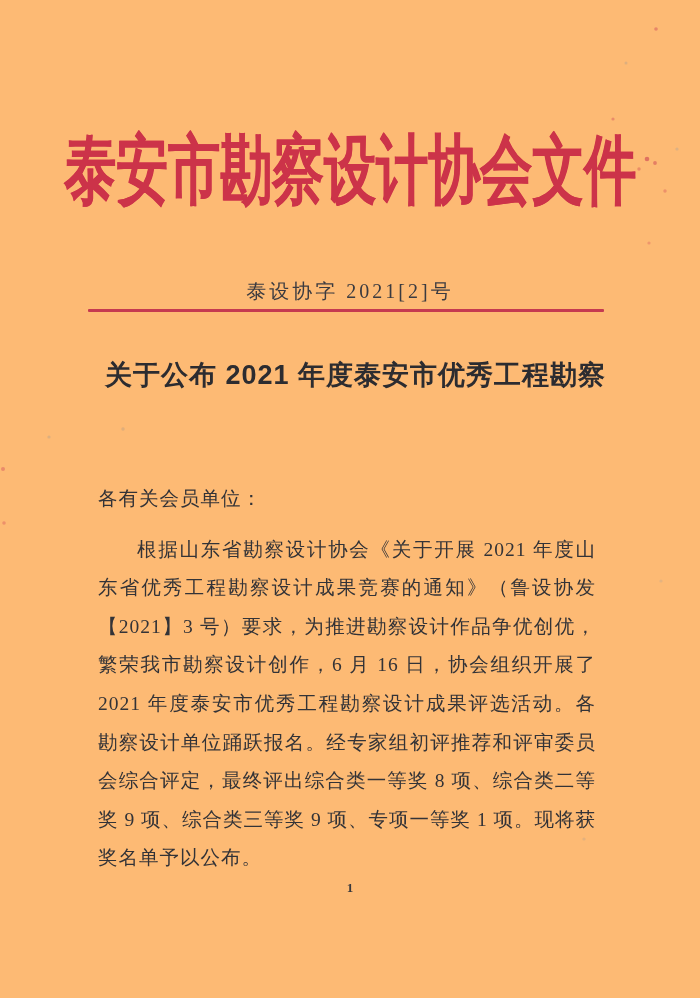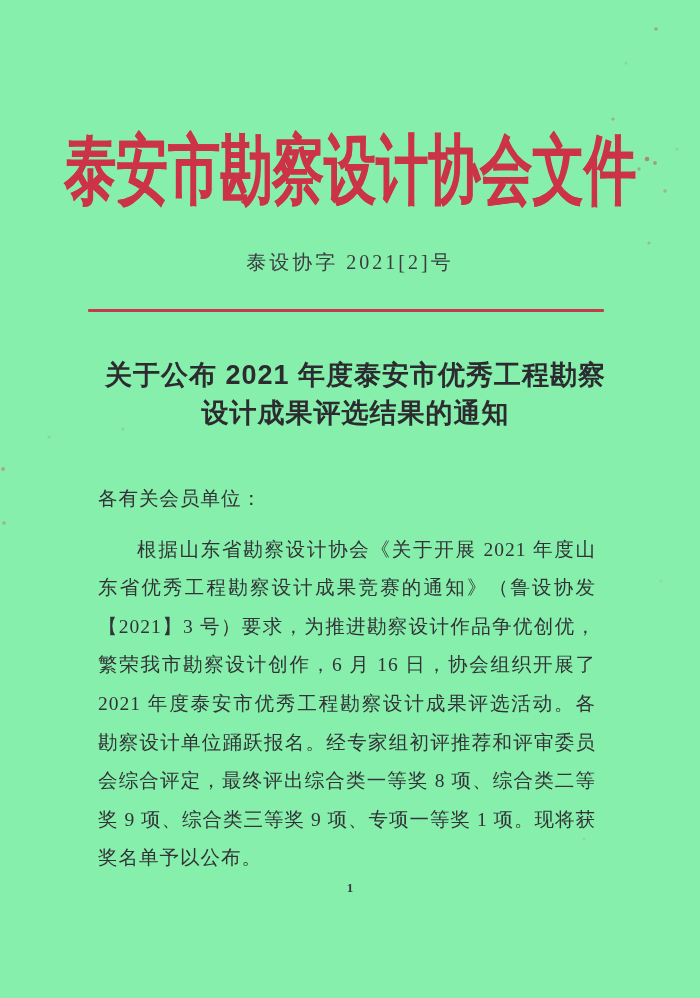--- a/index.html
+++ b/index.html
@@ -5,21 +5,21 @@
   html, body {
     margin: 0;
     padding: 0;
     background: #e9e9e9;
   }
   .page {
     position: relative;
     width: 700px;
     height: 998px;
     margin: 0 auto;
-    background: #86efac;
+    background: #fdba74;
     overflow: hidden;
     font-family: "Liberation Serif", serif;
   }
 
   
   .red-header {
     position: absolute;
     top: 120px;
     left: 0;
     width: 700px;
@@ -31,21 +31,21 @@
     letter-spacing: 0px;
     transform: scaleY(1.46);
     transform-origin: top center;
     white-space: nowrap;
     text-shadow: 0.5px 0 0 #cc3349;
   }
 
   
   .doc-number {
     position: absolute;
-    top: 249px;
+    top: 278px;
     left: 0;
     width: 700px;
     text-align: center;
     font-size: 20px;
     color: #3b3b40;
     letter-spacing: 3px;
   }
 
   
   .red-rule {
@@ -141,21 +141,20 @@
 <div class="page">
 
   <div class="red-header">泰安市勘察设计协会文件</div>
 
   <div class="doc-number">泰设协字 2021[2]号</div>
 
   <div class="red-rule"></div>
 
   <h1 class="notice-title">
     <span>关于公布 2021 年度泰安市优秀工程勘察</span>
-    <span>设计成果评选结果的通知</span>
   </h1>
 
   <div class="body-block">
     <p class="salutation">各有关会员单位：</p>
     <p class="paragraph">根据山东省勘察设计协会《关于开展 2021 年度山东省优秀工程勘察设计成果竞赛的通知》（鲁设协发【2021】3 号）要求，为推进勘察设计作品争优创优，繁荣我市勘察设计创作，6 月 16 日，协会组织开展了 2021 年度泰安市优秀工程勘察设计成果评选活动。各勘察设计单位踊跃报名。经专家组初评推荐和评审委员会综合评定，最终评出综合类一等奖 8 项、综合类二等奖 9 项、综合类三等奖 9 项、专项一等奖 1 项。现将获奖名单予以公布。</p>
   </div>
 
   <div class="page-number">1</div>
 
   <div class="speckles"></div>

